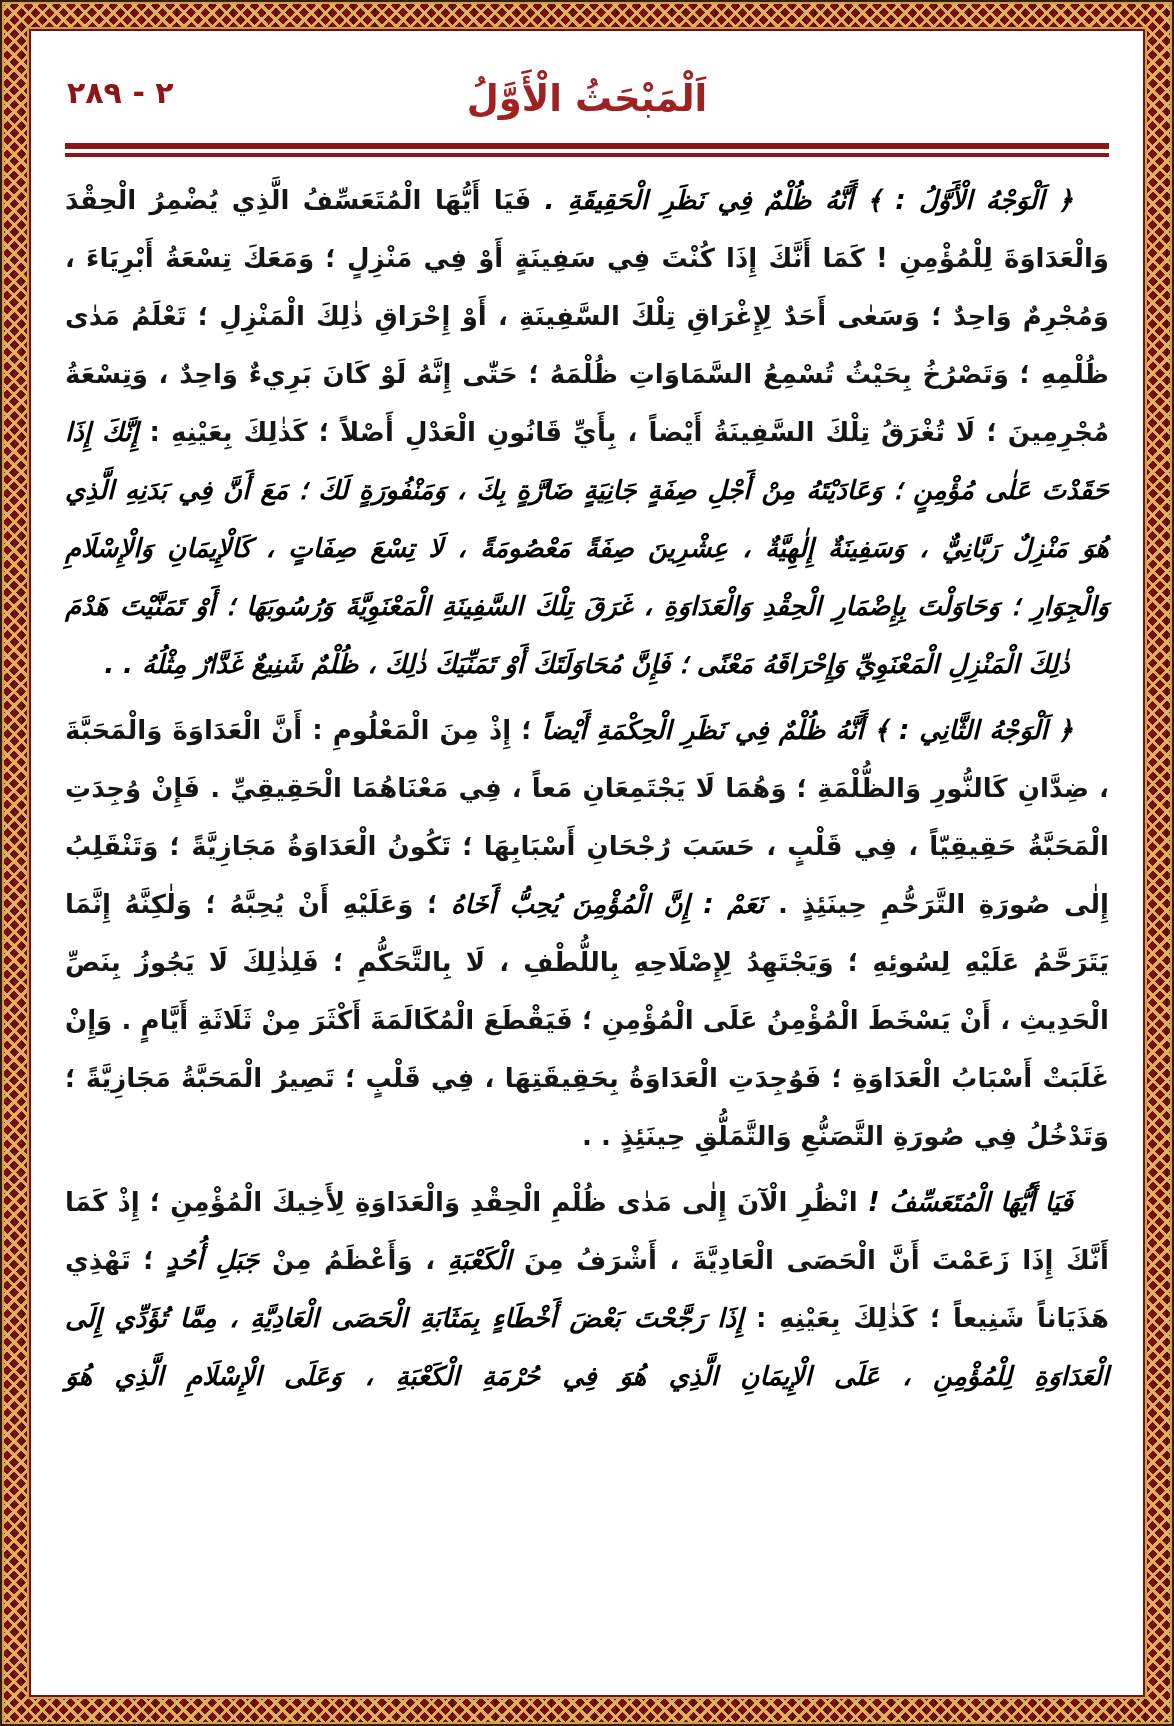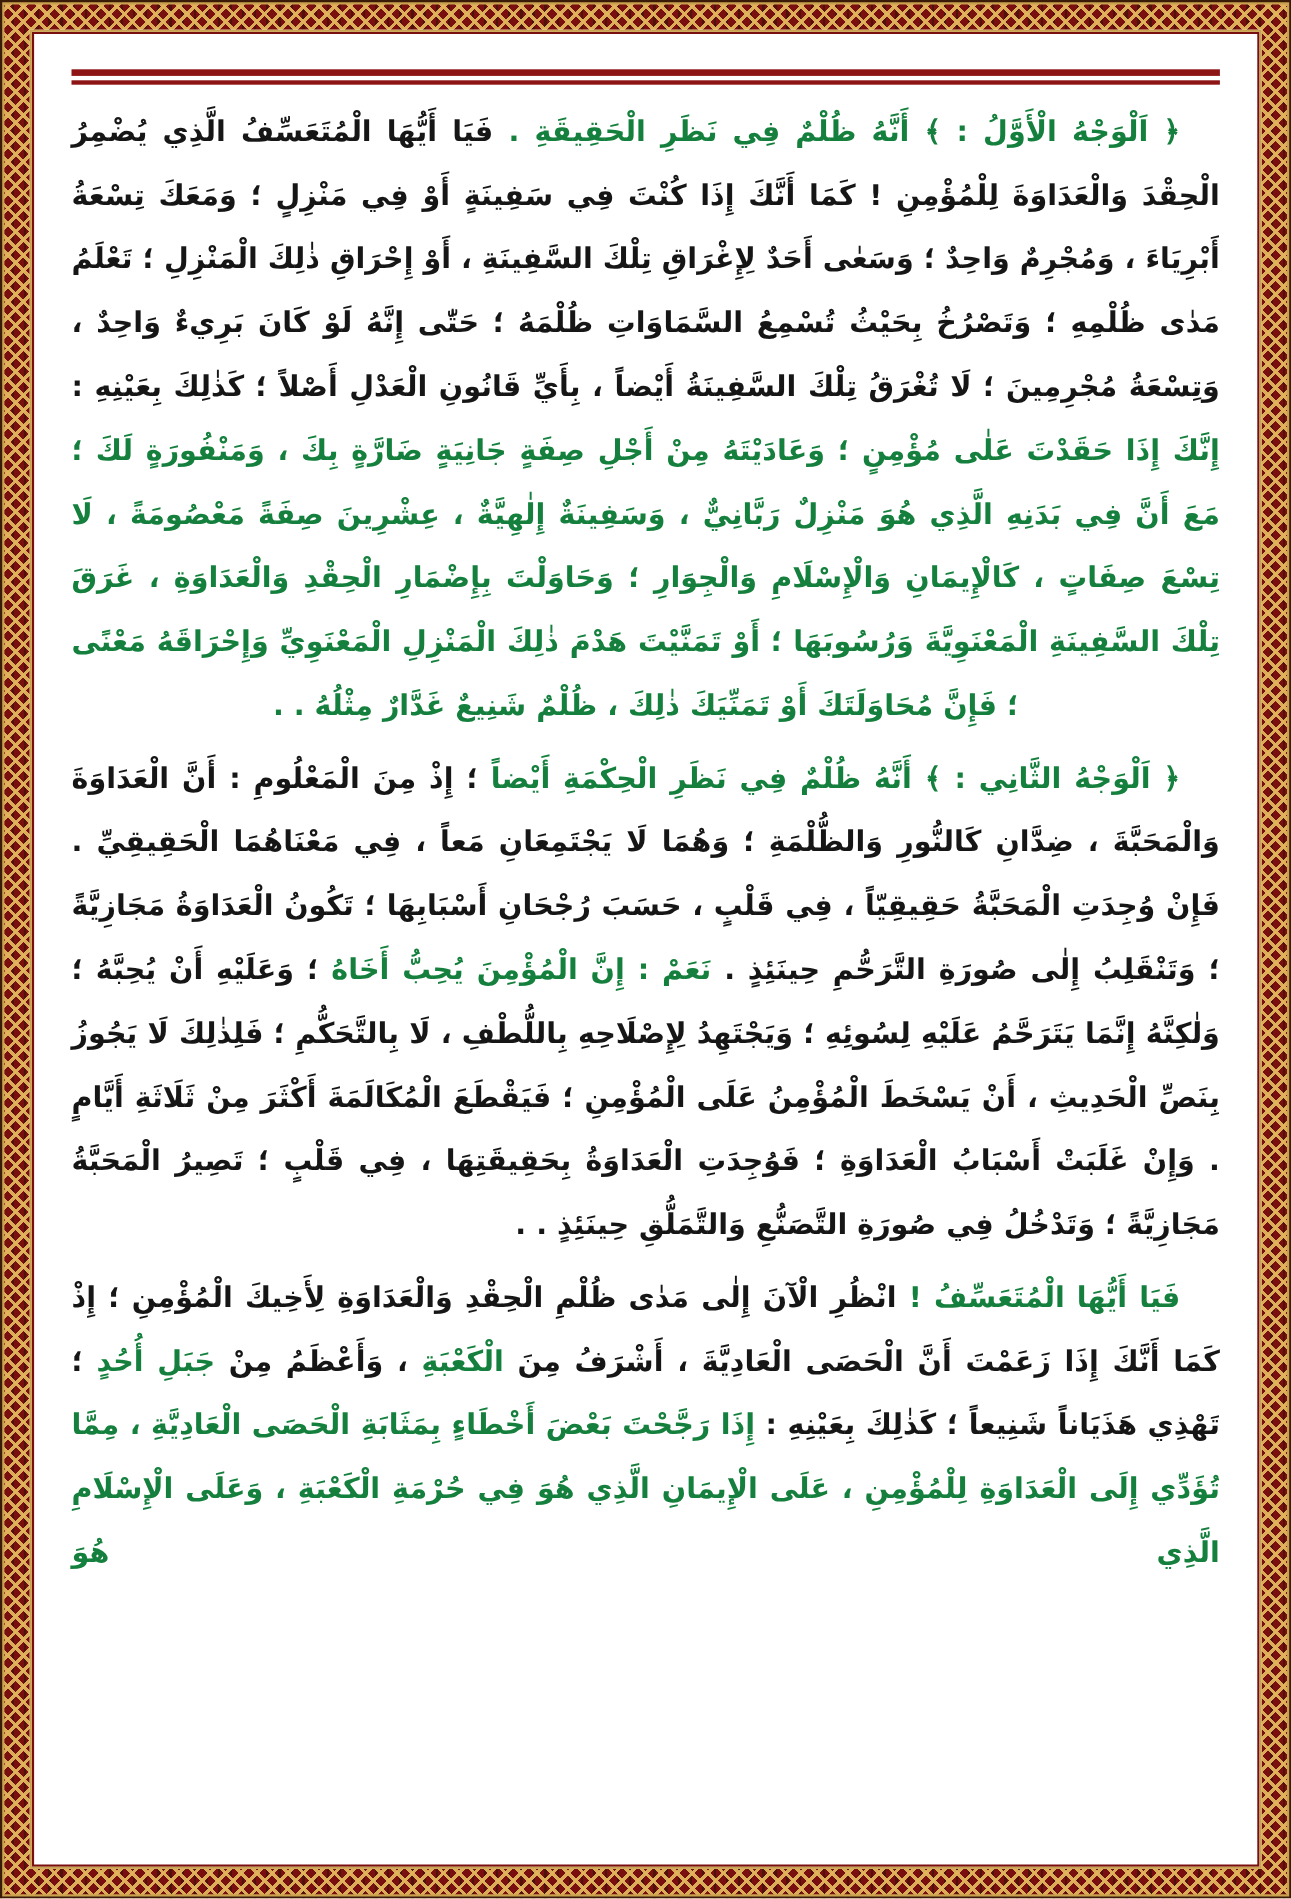--- a/index.html
+++ b/index.html
@@ -53,30 +53,34 @@
     direction:rtl;
     color:#161616;
     font-size:26px;
     line-height:58px;
     text-align:justify;
     padding:0 2px;
   }
   .para{margin:0 0 8px 0;text-indent:36px;}
   .para.center-last{text-align-last:center;}
   .para.justify-last{text-align-last:justify;}
-  .red{color:#15803d;font-weight:bold;}
+  .red{color:#000000;font-weight:bold;font-style:italic;}
   .blk{color:#161616;font-weight:700;}
 </style>
 </head>
 <body>
 
 <div class="page">
   <div class="border-frame"></div>
   <div class="inner">
 
+    <div class="page-header">
+      <div class="page-number">٢ - ٢٨٩</div>
+      <div class="page-title">اَلْمَبْحَثُ الْأَوَّلُ</div>
+    </div>
 
     <div class="header-rule"></div>
 
     <div class="body-text">
 
       <p class="para center-last">
         <span class="red">﴿ اَلْوَجْهُ الْأَوَّلُ : ﴾ أَنَّهُ ظُلْمٌ فِي نَظَرِ الْحَقِيقَةِ . </span><span class="blk">فَيَا أَيُّهَا الْمُتَعَسِّفُ الَّذِي يُضْمِرُ الْحِقْدَ وَالْعَدَاوَةَ لِلْمُؤْمِنِ ! كَمَا أَنَّكَ إِذَا كُنْتَ فِي سَفِينَةٍ أَوْ فِي مَنْزِلٍ ؛ وَمَعَكَ تِسْعَةُ أَبْرِيَاءَ ، وَمُجْرِمٌ وَاحِدٌ ؛ وَسَعٰى أَحَدٌ لِإِغْرَاقِ تِلْكَ السَّفِينَةِ ، أَوْ إِحْرَاقِ ذٰلِكَ الْمَنْزِلِ ؛ تَعْلَمُ مَدٰى ظُلْمِهِ ؛ وَتَصْرُخُ بِحَيْثُ تُسْمِعُ السَّمَاوَاتِ ظُلْمَهُ ؛ حَتّٰى إِنَّهُ لَوْ كَانَ بَرِيءٌ وَاحِدٌ ، وَتِسْعَةُ مُجْرِمِينَ ؛ لَا تُغْرَقُ تِلْكَ السَّفِينَةُ أَيْضاً ، بِأَيِّ قَانُونِ الْعَدْلِ أَصْلاً ؛ كَذٰلِكَ بِعَيْنِهِ : </span><span class="red">إِنَّكَ إِذَا حَقَدْتَ عَلٰى مُؤْمِنٍ ؛ وَعَادَيْتَهُ مِنْ أَجْلِ صِفَةٍ جَانِيَةٍ ضَارَّةٍ بِكَ ، وَمَنْفُورَةٍ لَكَ ؛ مَعَ أَنَّ فِي بَدَنِهِ الَّذِي هُوَ مَنْزِلٌ رَبَّانِيٌّ ، وَسَفِينَةٌ إِلٰهِيَّةٌ ، عِشْرِينَ صِفَةً مَعْصُومَةً ، لَا تِسْعَ صِفَاتٍ ، كَالْإِيمَانِ وَالْإِسْلَامِ وَالْجِوَارِ ؛ وَحَاوَلْتَ بِإِضْمَارِ الْحِقْدِ وَالْعَدَاوَةِ ، غَرَقَ تِلْكَ السَّفِينَةِ الْمَعْنَوِيَّةَ وَرُسُوبَهَا ؛ أَوْ تَمَنَّيْتَ هَدْمَ ذٰلِكَ الْمَنْزِلِ الْمَعْنَوِيِّ وَإِحْرَاقَهُ مَعْنًى ؛ فَإِنَّ مُحَاوَلَتَكَ أَوْ تَمَنِّيَكَ ذٰلِكَ ، ظُلْمٌ شَنِيعٌ غَدَّارٌ مِثْلُهُ . .</span>
       </p>
 
       <p class="para">

